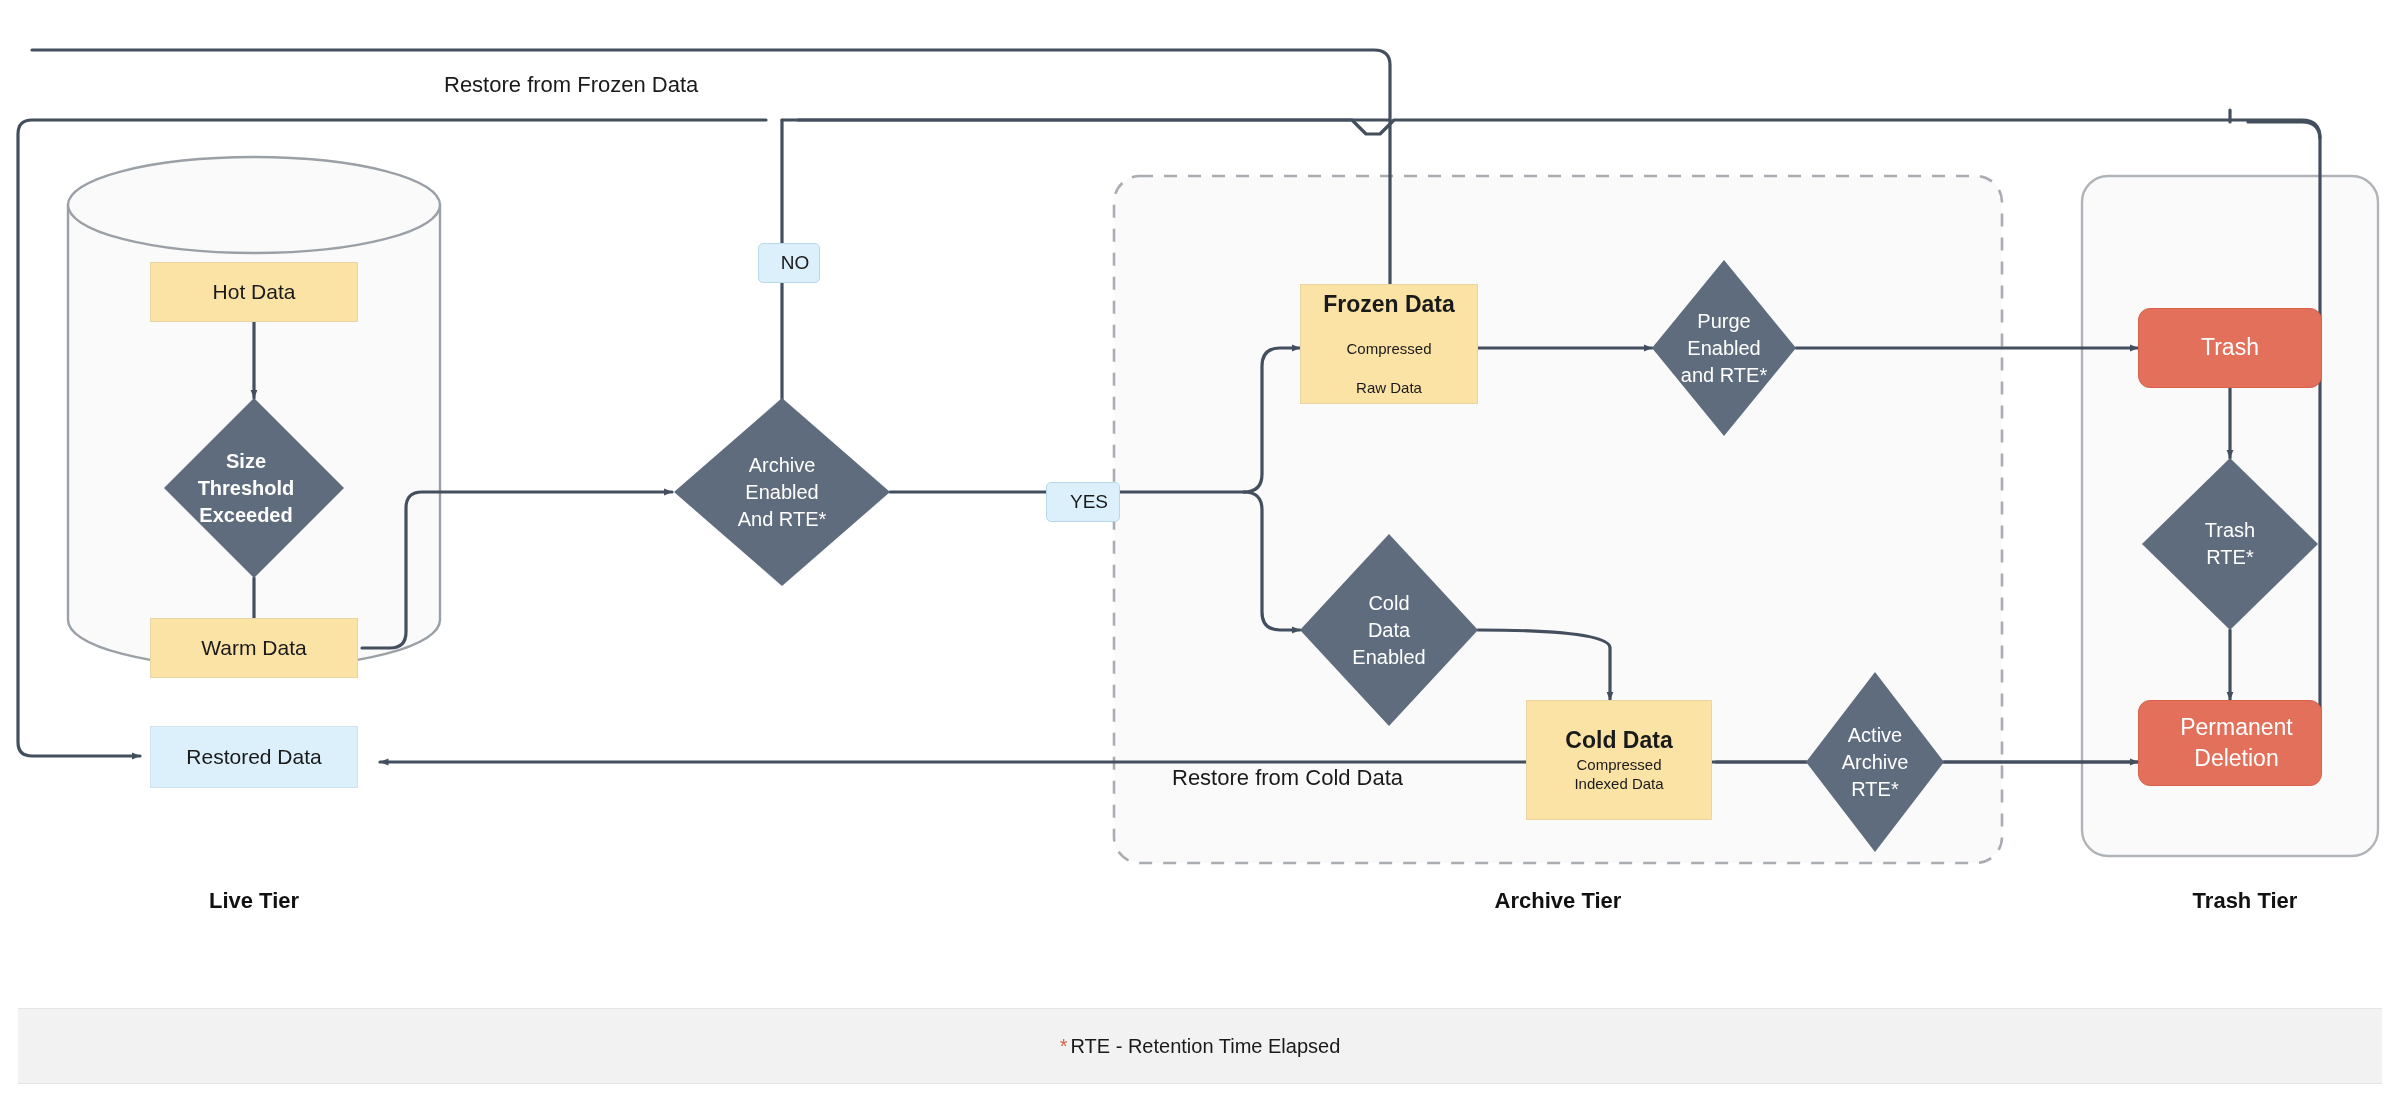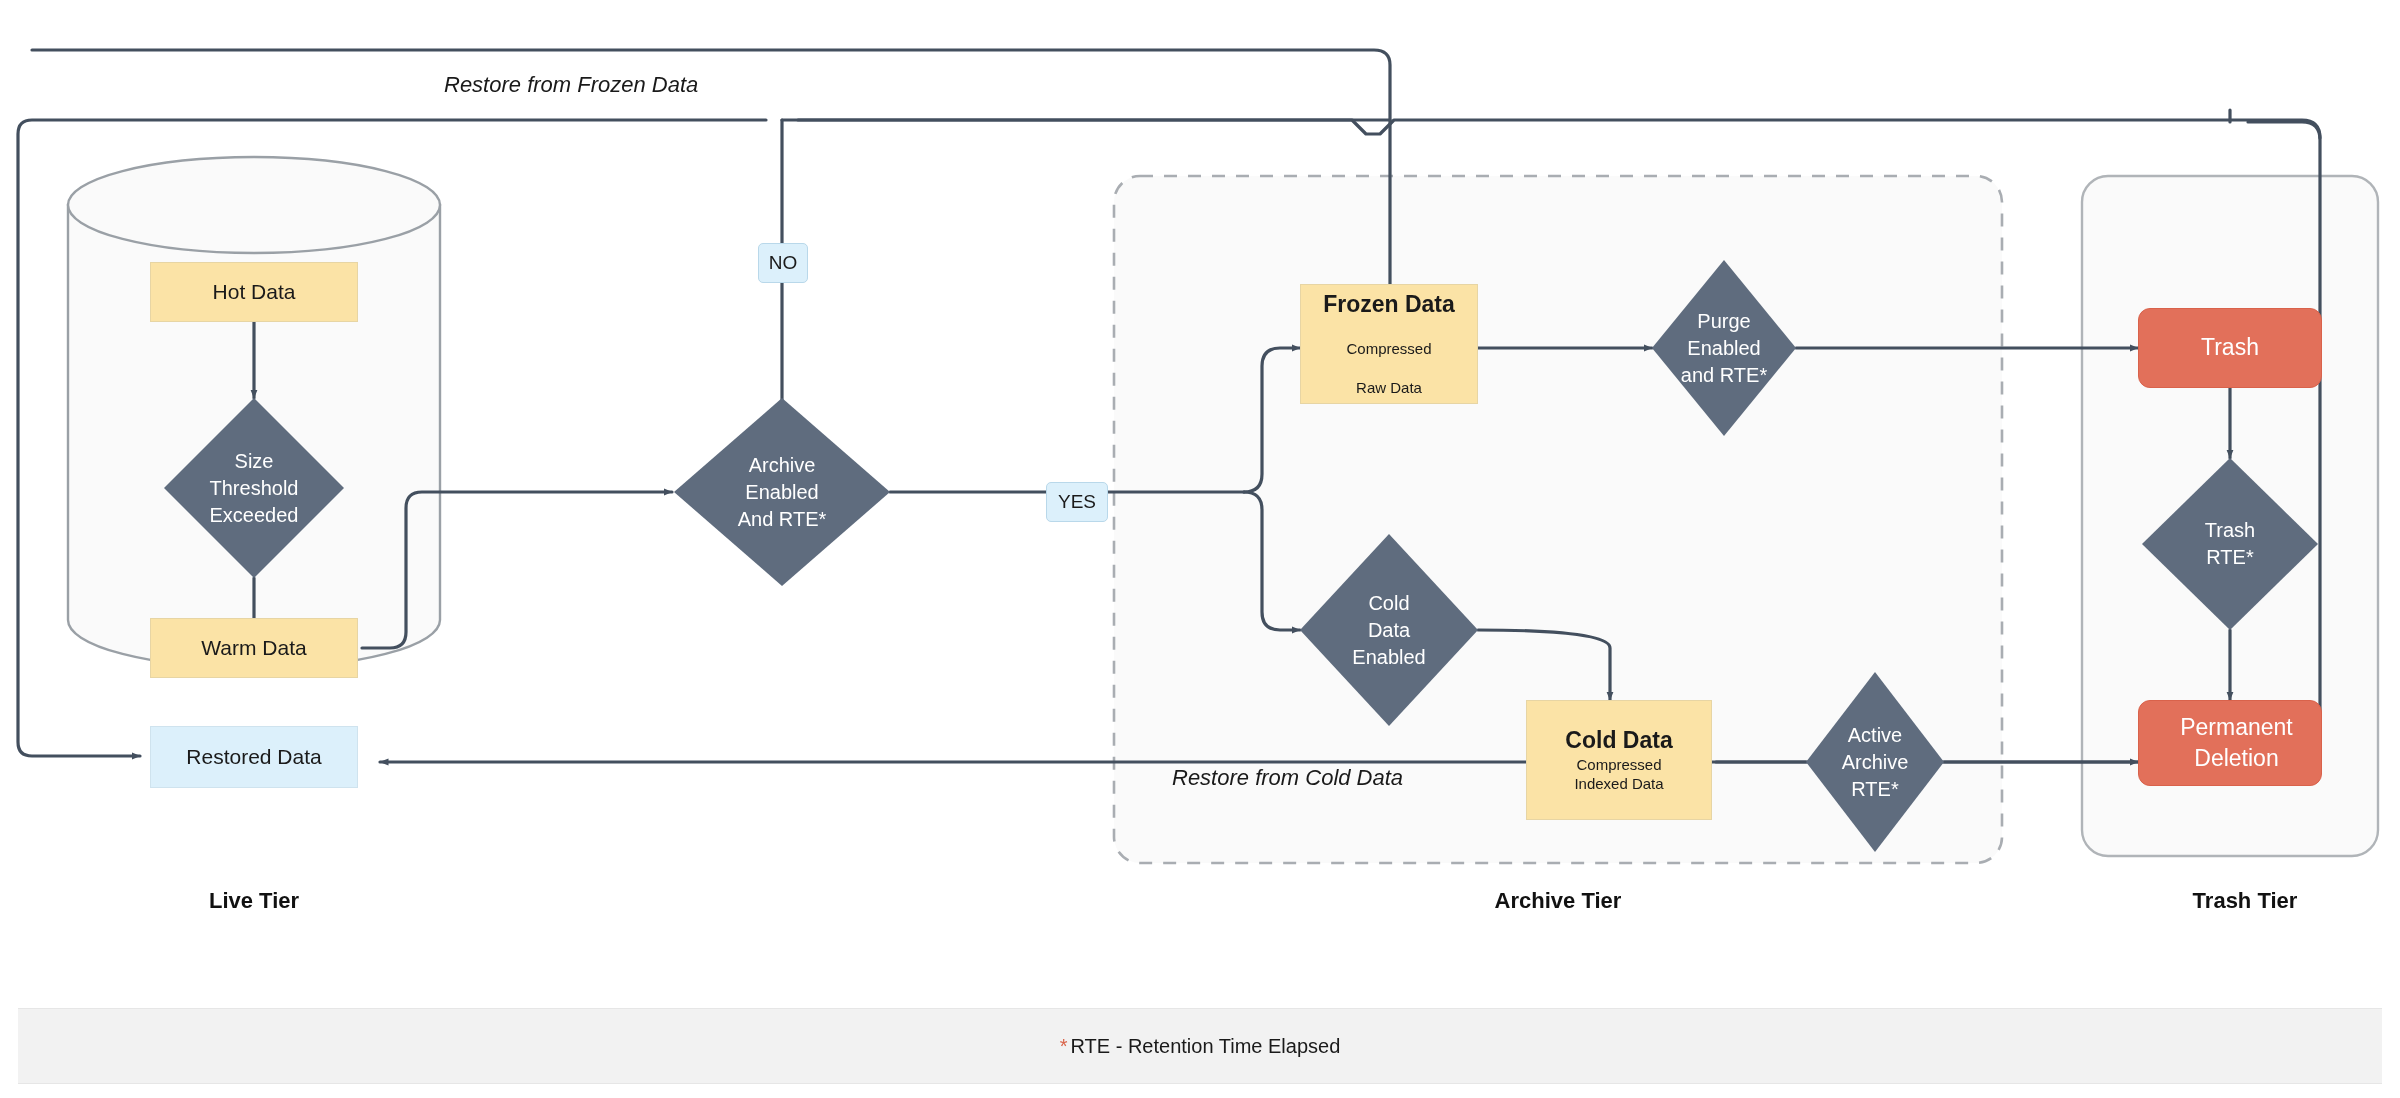--- a/index.html
+++ b/index.html
@@ -22,23 +22,23 @@
   .lbl-red{font-size:23px;line-height:1.35;}
 
   .diamond-txt{position:absolute;display:flex;flex-direction:column;align-items:center;
                justify-content:center;color:#ffffff;font-size:20px;line-height:1.35;
                text-align:center;pointer-events:none;}
 
   .tier-label{position:absolute;font-size:22px;font-weight:700;color:#111111;
               text-align:center;}
 
   .edge-chip{position:absolute;background:#dcf0fb;border:1px solid #b9d8ea;border-radius:5px;
-             color:#1a1a1a;font-size:19px;display:flex;align-items:center;justify-content:center;}
-
-  .edge-text{position:absolute;font-size:22px;color:#1a1a1a;white-space:nowrap;font-style:italic;}
+             color:#1a1a1a;font-size:19px;display:flex;align-items:center;justify-content:center;padding-left:12px;}
+
+  .edge-text{position:absolute;font-size:22px;color:#1a1a1a;white-space:nowrap;}
 
   .footer{position:absolute;left:18px;top:1008px;width:2364px;height:74px;
           background:#f2f2f2;border-top:1px solid #e6e6e6;border-bottom:1px solid #e6e6e6;
           display:flex;align-items:center;justify-content:center;}
   .footer-text{font-size:20px;color:#1a1a1a;}
   .footer-star{color:#d9644a;margin-right:3px;}
 </style>
 </head>
 <body>
 
@@ -108,21 +108,21 @@
       <polygon points="1389,534 1478,630 1389,726 1300,630"></polygon>
       <polygon points="1875,672 1944,762 1875,852 1806,762"></polygon>
       <polygon points="2230,458 2318,544 2230,630 2142,544"></polygon>
     </g>
   </svg>
 
   <div class="node box-yellow" style="left:150px;top:262px;width:208px;height:60px;">
     <span class="lbl-main">Hot Data</span>
   </div>
 
-  <div class="diamond-txt" style="left:164px;top:408px;width:180px;height:160px;">
+  <div class="diamond-txt" style="left:156px;top:408px;width:180px;height:160px;font-weight:bold;">
     <span>Size</span>
     <span>Threshold</span>
     <span>Exceeded</span>
   </div>
 
   <div class="node box-yellow" style="left:150px;top:618px;width:208px;height:60px;">
     <span class="lbl-main">Warm Data</span>
   </div>
 
   <div class="node box-blue" style="left:150px;top:726px;width:208px;height:62px;">

